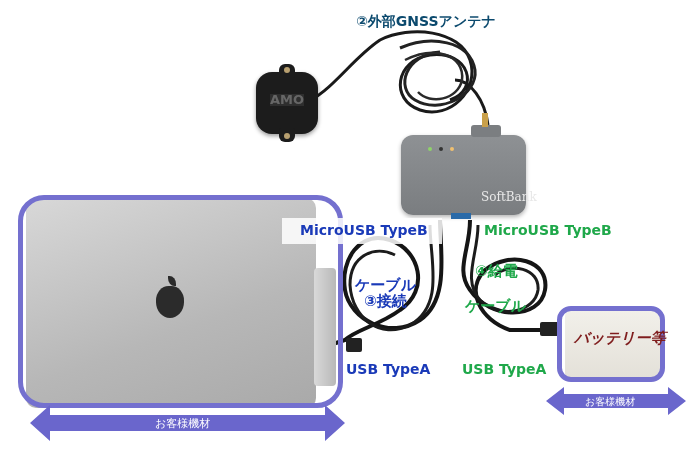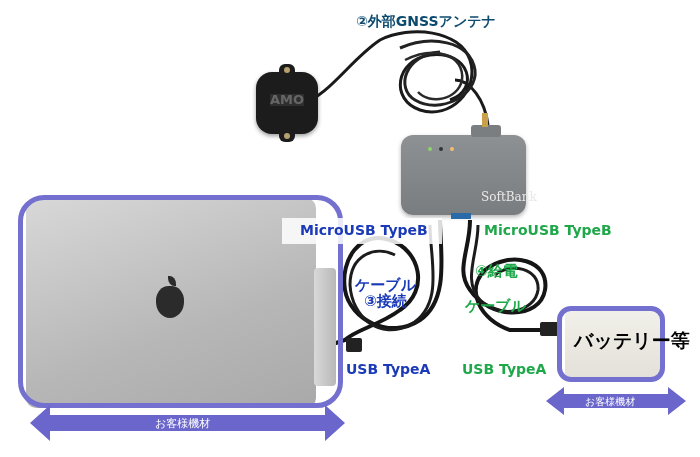--- a/index.html
+++ b/index.html
@@ -51,21 +51,21 @@
 
 <div class="abs" style="left:26px;top:198px;width:290px;height:210px;background:linear-gradient(160deg,#d8d8d8,#b7b7b7 60%,#a9a9a9);border-radius:10px;">
   <div class="abs" style="left:130px;top:88px;width:28px;height:32px;background:#2b2b2b;border-radius:45% 45% 50% 50%;"></div>
   <div class="abs" style="left:142px;top:78px;width:8px;height:10px;background:#2b2b2b;border-radius:0 80% 0 80%;"></div>
 </div>
 <div class="abs" style="left:314px;top:268px;width:22px;height:118px;background:linear-gradient(90deg,#d9d9d9,#b8b8b8);border-radius:4px;"></div>
 <div class="abs box-frame" style="left:18px;top:195px;width:325px;height:213px;"></div>
 
 <div class="abs" style="left:565px;top:310px;width:95px;height:70px;background:linear-gradient(#f2f0ea,#e3e0d8);border-radius:6px;"></div>
 <div class="abs box-frame" style="left:557px;top:306px;width:108px;height:76px;border-radius:14px;"></div>
-<div class="abs lbl" style="left:574px;top:331px;font-size:19px;color:#000000;">バッテリー等</div>
+<div class="abs lbl" style="left:574px;top:331px;font-size:15px;color:#7f1d1d;font-style:italic;">バッテリー等</div>
 
 <div class="abs lbl red" style="left:356px;top:14px;font-size:14px;">②外部GNSSアンテナ</div>
 
 <div class="abs" style="left:282px;top:218px;width:160px;height:26px;background:rgba(255,255,255,0.85);"></div>
 <div class="abs lbl blue" style="left:300px;top:223px;font-size:14px;">MicroUSB TypeB</div>
 <div class="abs lbl green" style="left:484px;top:223px;font-size:14px;">MicroUSB TypeB</div>
 
 <div class="abs lbl blue" style="left:364px;top:258px;font-size:15px;margin-top:36px;">③接続</div>
 <div class="abs lbl blue" style="left:355px;top:278px;font-size:15px;">ケーブル</div>
 

